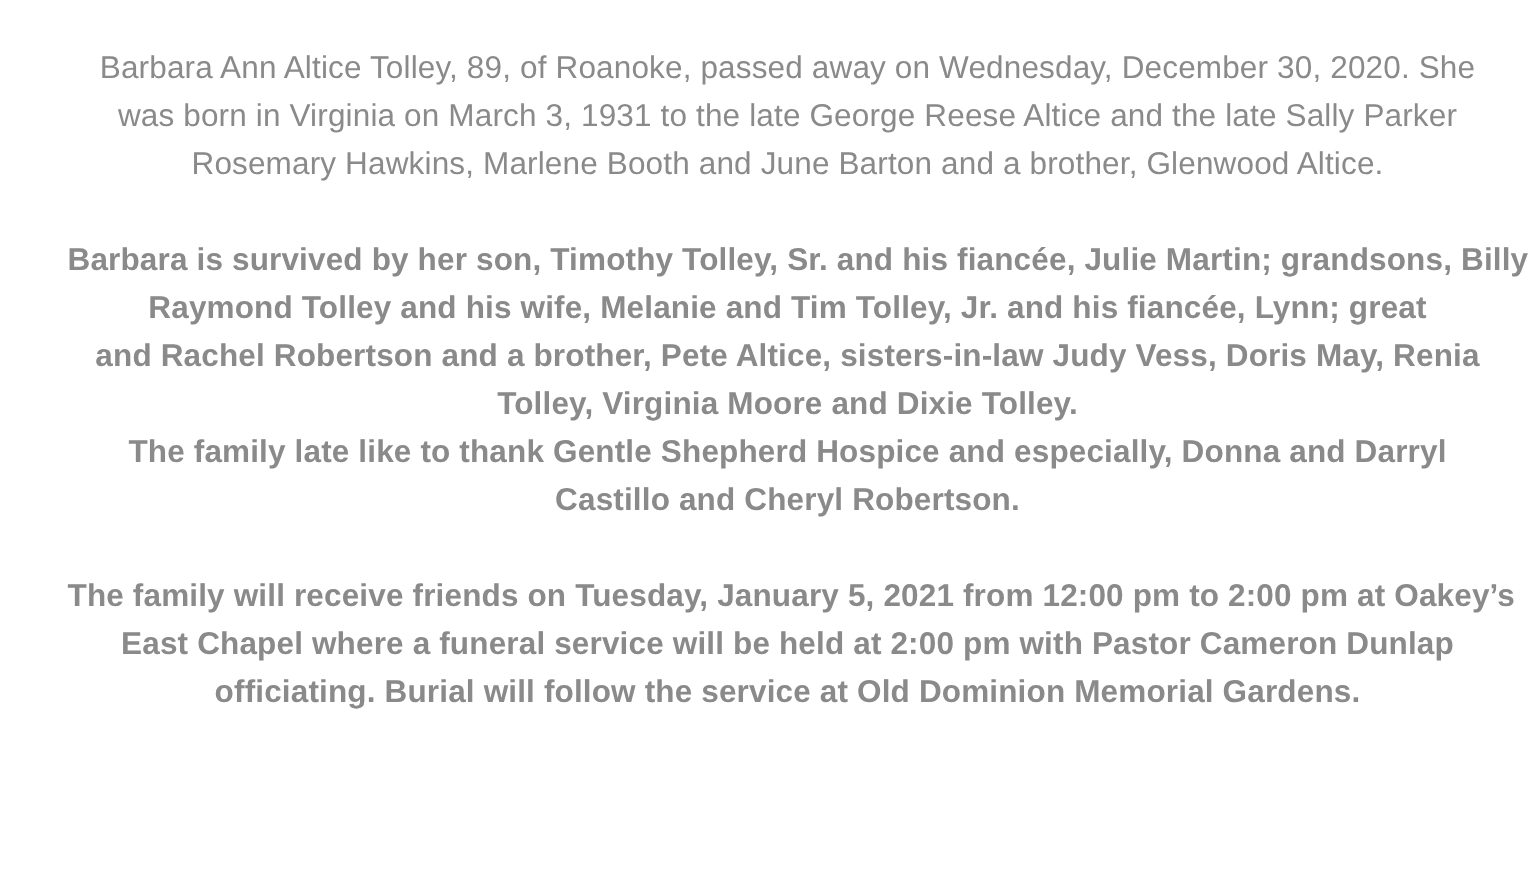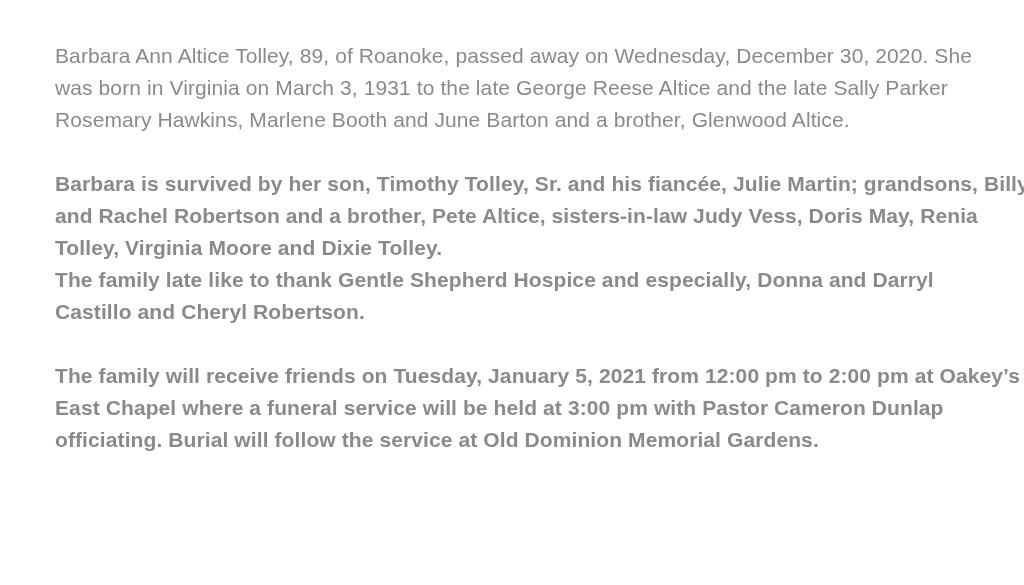--- a/index.html
+++ b/index.html
@@ -19,47 +19,48 @@
     position: absolute;
     left: 45px;
     top: 30px;
     width: 960px;
     color: #8a8a8a;
     font-size: 21px;
     line-height: 32px;
     font-weight: 400;
     letter-spacing: 0.1px;
   }
-  .para { margin: 10px; }
+  .para { margin: 0; text-align: center; }
   .para + .para { margin-top: 32px; font-weight: bold; }
   .line {
     white-space: nowrap;
     height: 32px;
   }
 </style>
 </head>
 <body>
 
 <div class="page">
   <div class="doc">
 
     <div class="para">
       <div class="line">Barbara Ann Altice Tolley, 89, of Roanoke, passed away on Wednesday, December 30, 2020. She</div>
       <div class="line">was born in Virginia on March 3, 1931 to the late George Reese Altice and the late Sally Parker</div>
       <div class="line">Rosemary Hawkins, Marlene Booth and June Barton and a brother, Glenwood Altice.</div>
     </div>
 
     <div class="para">
       <div class="line">Barbara is survived by her son, Timothy Tolley, Sr. and his fiancée, Julie Martin; grandsons, Billy</div>
+      <div class="line">Raymond Tolley and his wife, Melanie and Tim Tolley, Jr. and his fiancée, Lynn; great</div>
       <div class="line">and Rachel Robertson and a brother, Pete Altice, sisters-in-law Judy Vess, Doris May, Renia</div>
       <div class="line">Tolley, Virginia Moore and Dixie Tolley.</div>
       <div class="line">The family late like to thank Gentle Shepherd Hospice and especially, Donna and Darryl</div>
       <div class="line">Castillo and Cheryl Robertson.</div>
     </div>
 
     <div class="para">
       <div class="line">The family will receive friends on Tuesday, January 5, 2021 from 12:00 pm to 2:00 pm at Oakey’s</div>
-      <div class="line">East Chapel where a funeral service will be held at 3:00 pm with Pastor Cameron Dunlap</div>
+      <div class="line">East Chapel where a funeral service will be held at 2:00 pm with Pastor Cameron Dunlap</div>
       <div class="line">officiating. Burial will follow the service at Old Dominion Memorial Gardens.</div>
     </div>
 
   </div>
 </div>
 
 </body></html>

